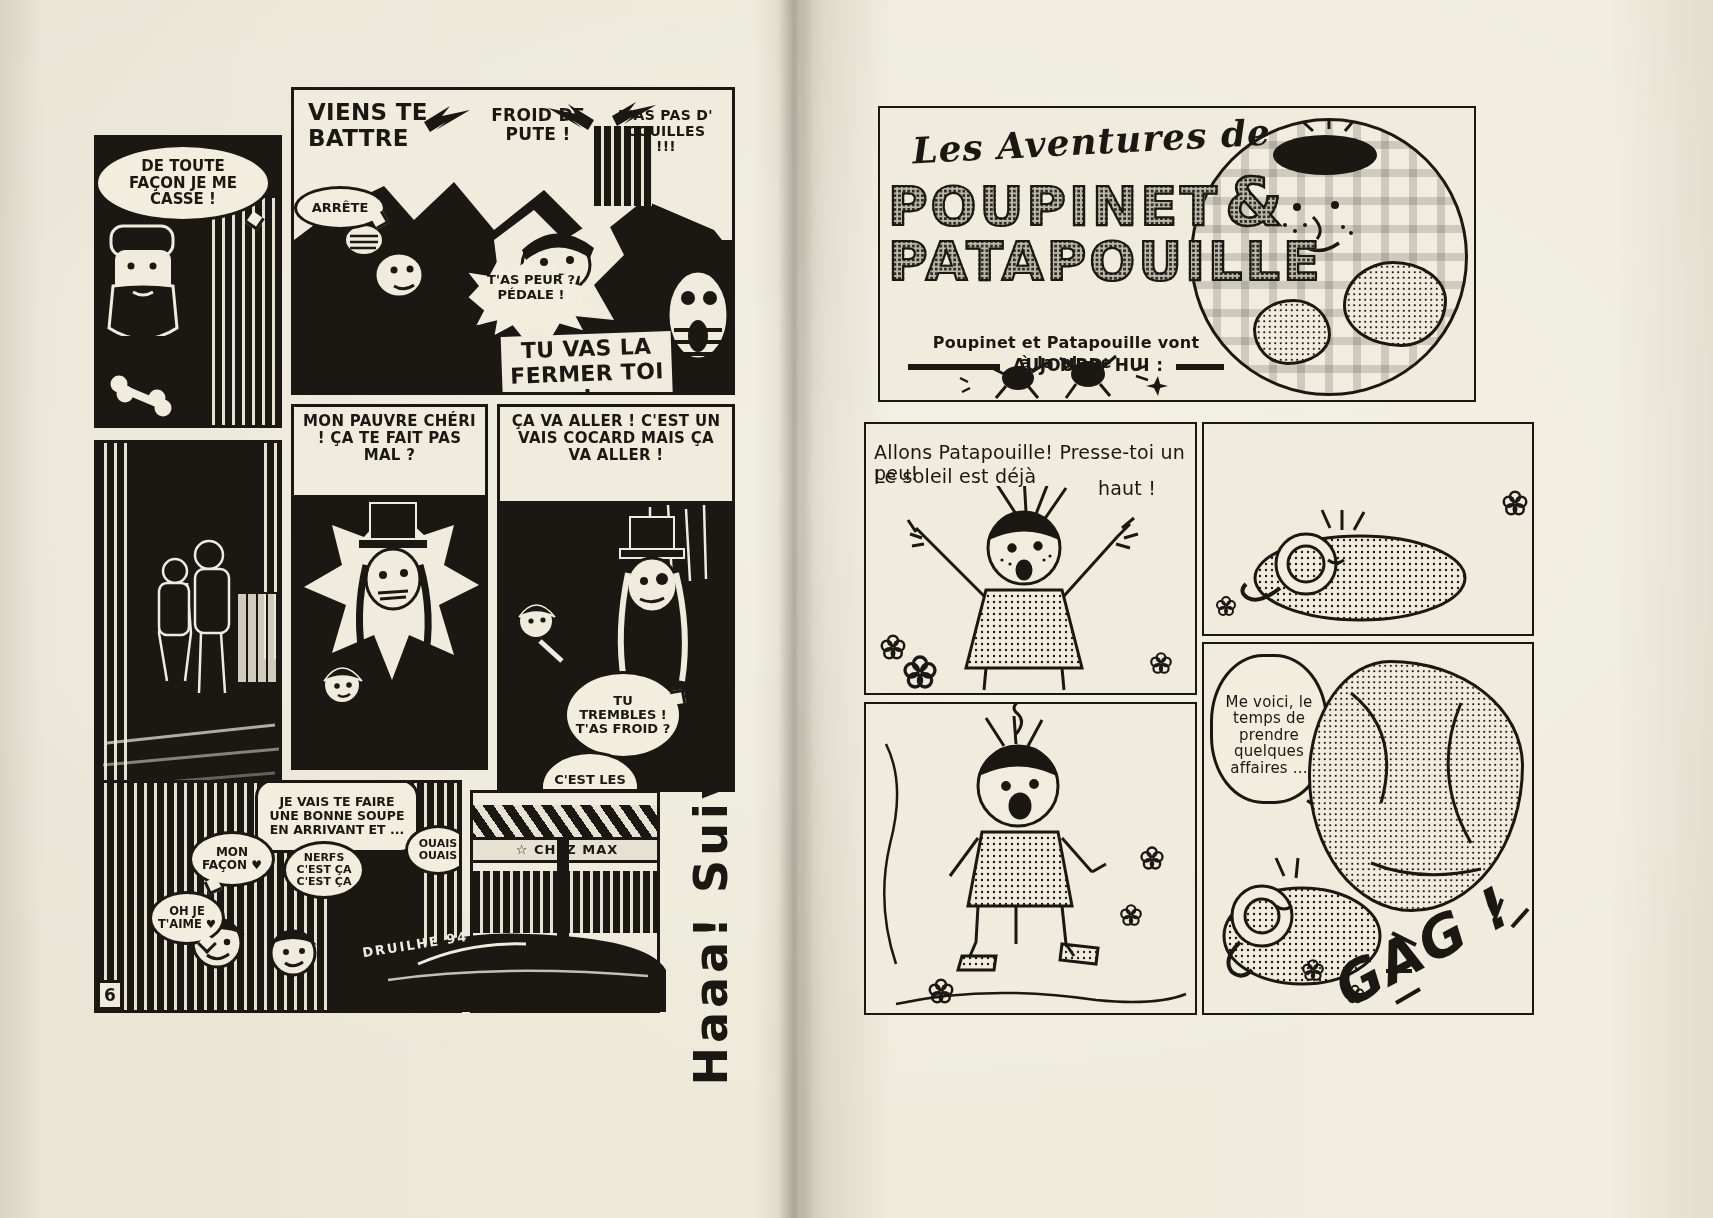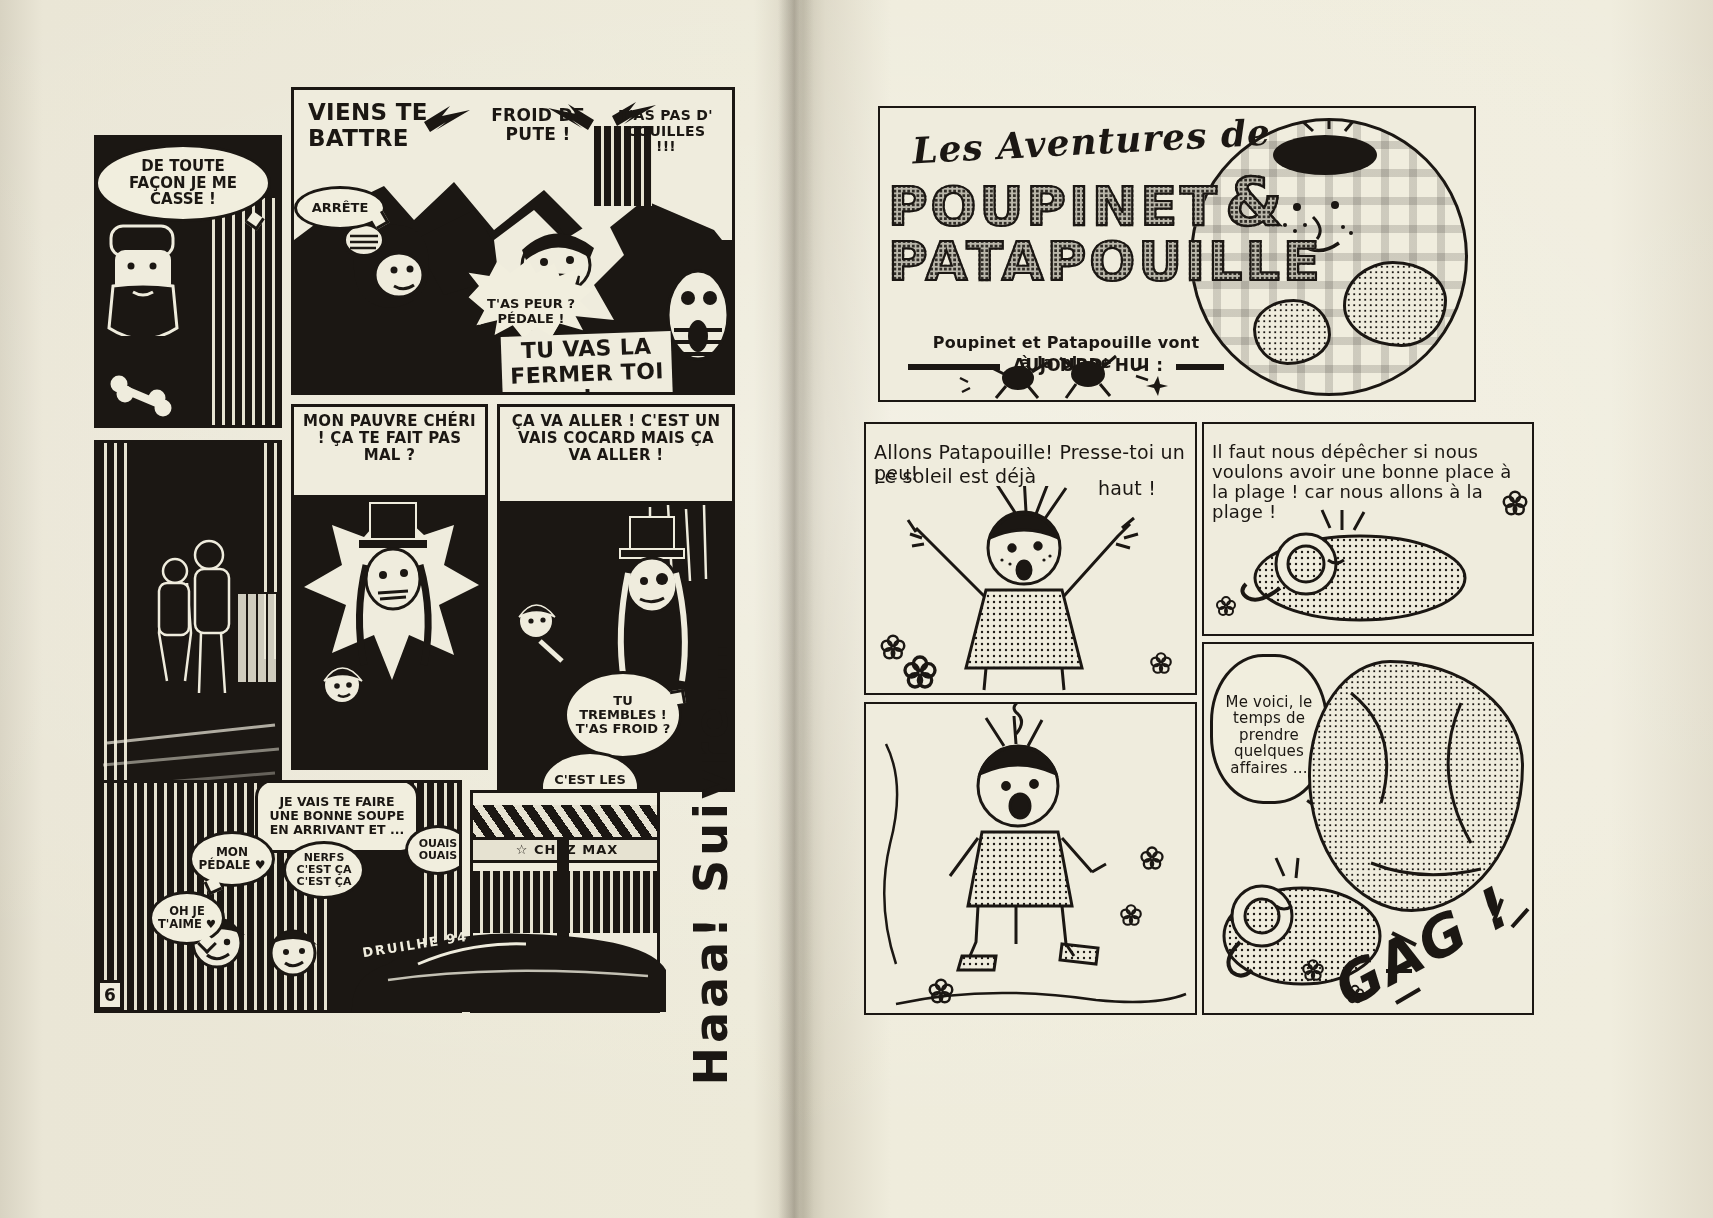--- a/index.html
+++ b/index.html
@@ -30,21 +30,21 @@
   .txt { position:absolute; font-weight:bold; line-height:1.12; letter-spacing:.3px; }
   .hand { font-weight:normal; letter-spacing:.2px;margin-top:12px; }
 
   .bub { position:absolute; background:#f1eede; border:3px solid #1b1713; border-radius:50%;
     display:flex; align-items:center; justify-content:center; text-align:center;
     font-weight:bold; padding:10px 14px; line-height:1.1; }
   .bub.rect { border-radius:18px; }
   .tail { position:absolute; width:14px; height:14px; background:#f1eede;
     border-left:3px solid #1b1713; border-bottom:3px solid #1b1713; }
 
-  .burst { position:absolute; display:flex; align-items:flex-end; justify-content:center;
+  .burst { position:absolute; display:flex; align-items:flex-start; justify-content:center;
     text-align:center; font-weight:bold; background:#f1eede; padding:14px 16px;
     clip-path:polygon(2% 48%, 10% 34%, 2% 18%, 18% 22%, 24% 4%, 34% 18%, 48% 2%, 54% 18%, 68% 6%, 72% 22%, 88% 12%, 84% 32%, 98% 38%, 88% 52%, 98% 68%, 84% 70%, 90% 88%, 72% 80%, 66% 96%, 54% 84%, 44% 98%, 36% 82%, 22% 94%, 24% 76%, 8% 82%, 14% 64%);
     filter:drop-shadow(2px 0 0 #1b1713) drop-shadow(-2px 0 0 #1b1713) drop-shadow(0 2px 0 #1b1713) drop-shadow(0 -2px 0 #1b1713); }
 
   .vtext { writing-mode:vertical-rl; transform:rotate(180deg);
     font-weight:bold; font-size:46px; letter-spacing:4px; white-space:nowrap; }
 
   .series-script { font-family:"DejaVu Serif", serif; font-style:italic; font-weight:bold;
     font-size:36px; transform:rotate(-3deg); letter-spacing:1px; }
 
@@ -250,21 +250,21 @@
       <path d="M172 162 Q196 132 220 162 Q196 150 172 162 Z" fill="#1b1713"></path>
       <circle cx="189" cy="169" r="3" fill="#1b1713"></circle>
         <circle cx="205" cy="168" r="3" fill="#1b1713"></circle>
       <path d="M188 180 Q196 186 206 179" stroke="#1b1713" stroke-width="3" fill="none"></path>
     </svg>
     <div class="bub rect" style="left:158px;top:-4px;width:164px;height:74px;font-size:12.5px;padding:6px;">
       <span>JE VAIS TE FAIRE UNE BONNE SOUPE EN ARRIVANT ET ...</span>
       <span class="tail" style="left:40px;bottom:-9px;transform:rotate(-35deg);"></span>
     </div>
     <div class="bub" style="left:92px;top:48px;width:86px;height:56px;font-size:12px;padding:5px;">
-      <span>MON PÉDALE ♥</span>
+      <span>MON FAÇON ♥</span>
       <span class="tail" style="left:14px;bottom:-9px;transform:rotate(-25deg);"></span>
     </div>
     <div class="bub" style="left:186px;top:58px;width:82px;height:58px;font-size:11px;padding:5px;">
       <span>NERFS C'EST ÇA C'EST ÇA</span>
     </div>
     <div class="bub" style="left:308px;top:42px;width:66px;height:50px;font-size:11px;padding:5px;">
       <span>OUAIS OUAIS</span>
     </div>
     <div class="bub" style="left:52px;top:108px;width:76px;height:54px;font-size:11.5px;padding:5px;">
       <span>OH JE T'AIME ♥</span>
@@ -399,21 +399,20 @@
           <circle cx="12" cy="7" r="4"></circle>
           <circle cx="17" cy="11" r="4"></circle>
           <circle cx="15" cy="17" r="4"></circle>
           <circle cx="9" cy="17" r="4"></circle>
           <circle cx="7" cy="11" r="4"></circle>
         </g>
       </svg>
   </div>
 
   <div class="panel thin" style="left:1202px;top:422px;width:332px;height:214px;">
-    <div class="txt hand" style="left:8px;top:6px;right:6px;font-size:18px;">Il faut nous dépêcher si nous voulons avoir une bonne place à la plage ! car nous allons à la plage !</div>
     <svg width="300" height="120" style="position:absolute;left:6px;top:84px;">
       <defs>
         <pattern id="dots2" width="6" height="6" patternUnits="userSpaceOnUse">
           <circle cx="2" cy="2" r="1.2" fill="#1b1713"></circle>
         </pattern>
       </defs>
       <g stroke="#1b1713" stroke-width="3">
         <ellipse cx="150" cy="70" rx="105" ry="42" fill="url(#dots2)"></ellipse>
         <circle cx="96" cy="56" r="30" fill="#f0edde"></circle>
         <circle cx="96" cy="56" r="18" fill="url(#dots2)"></circle>

